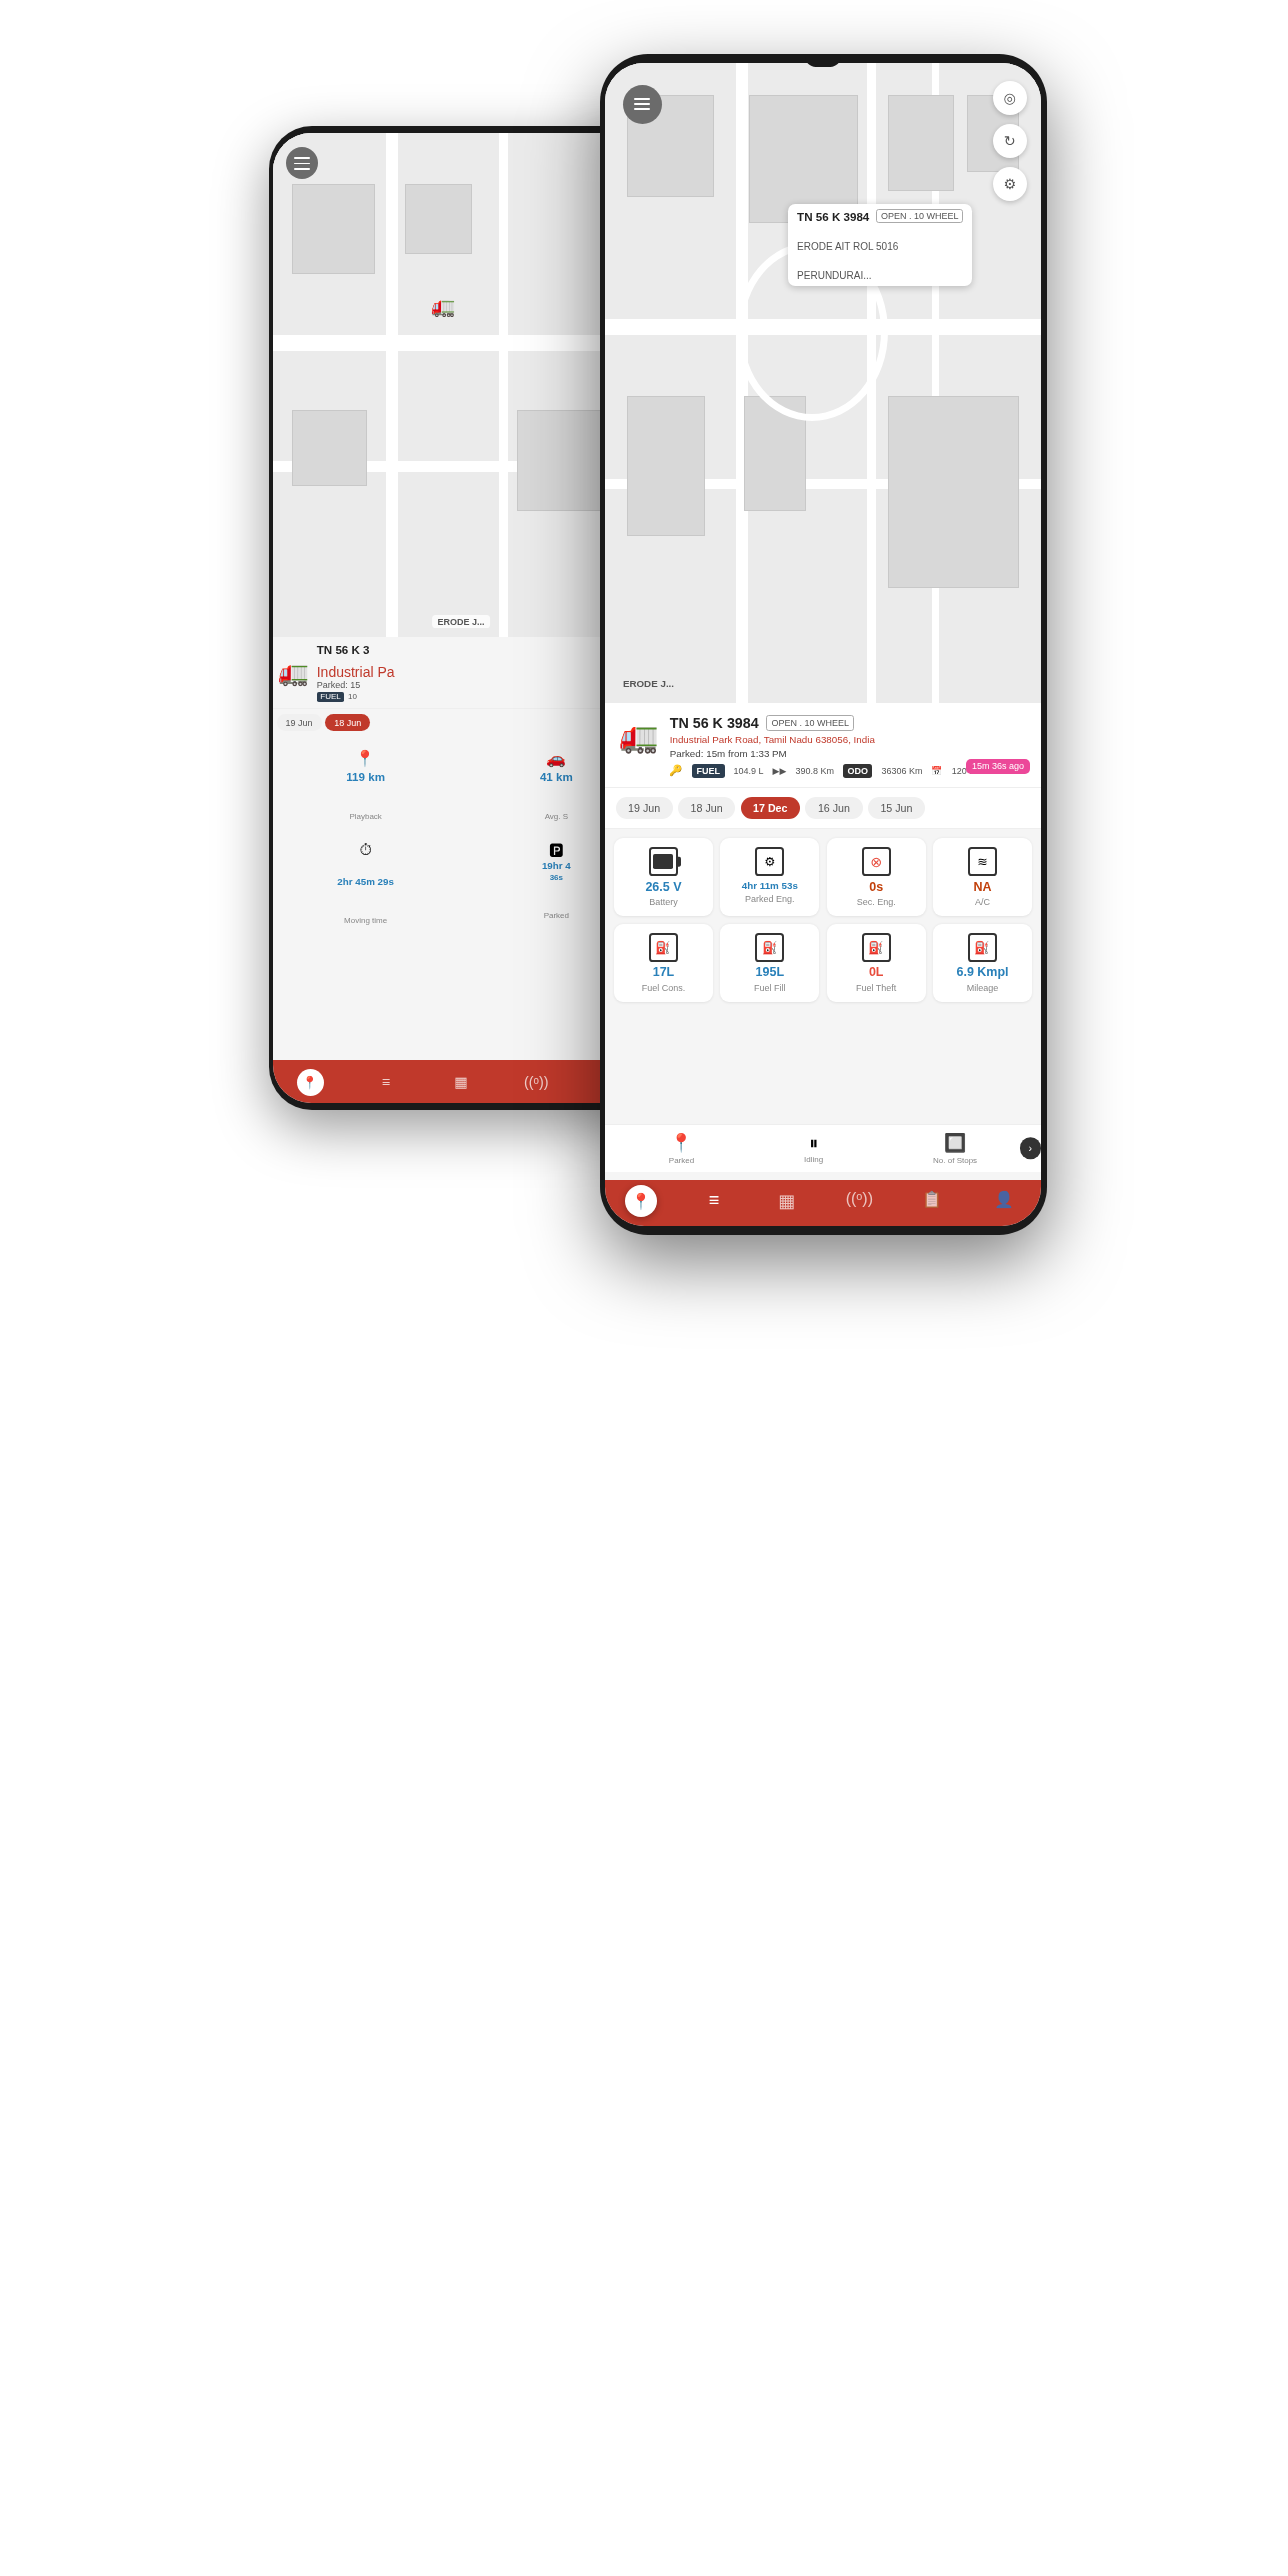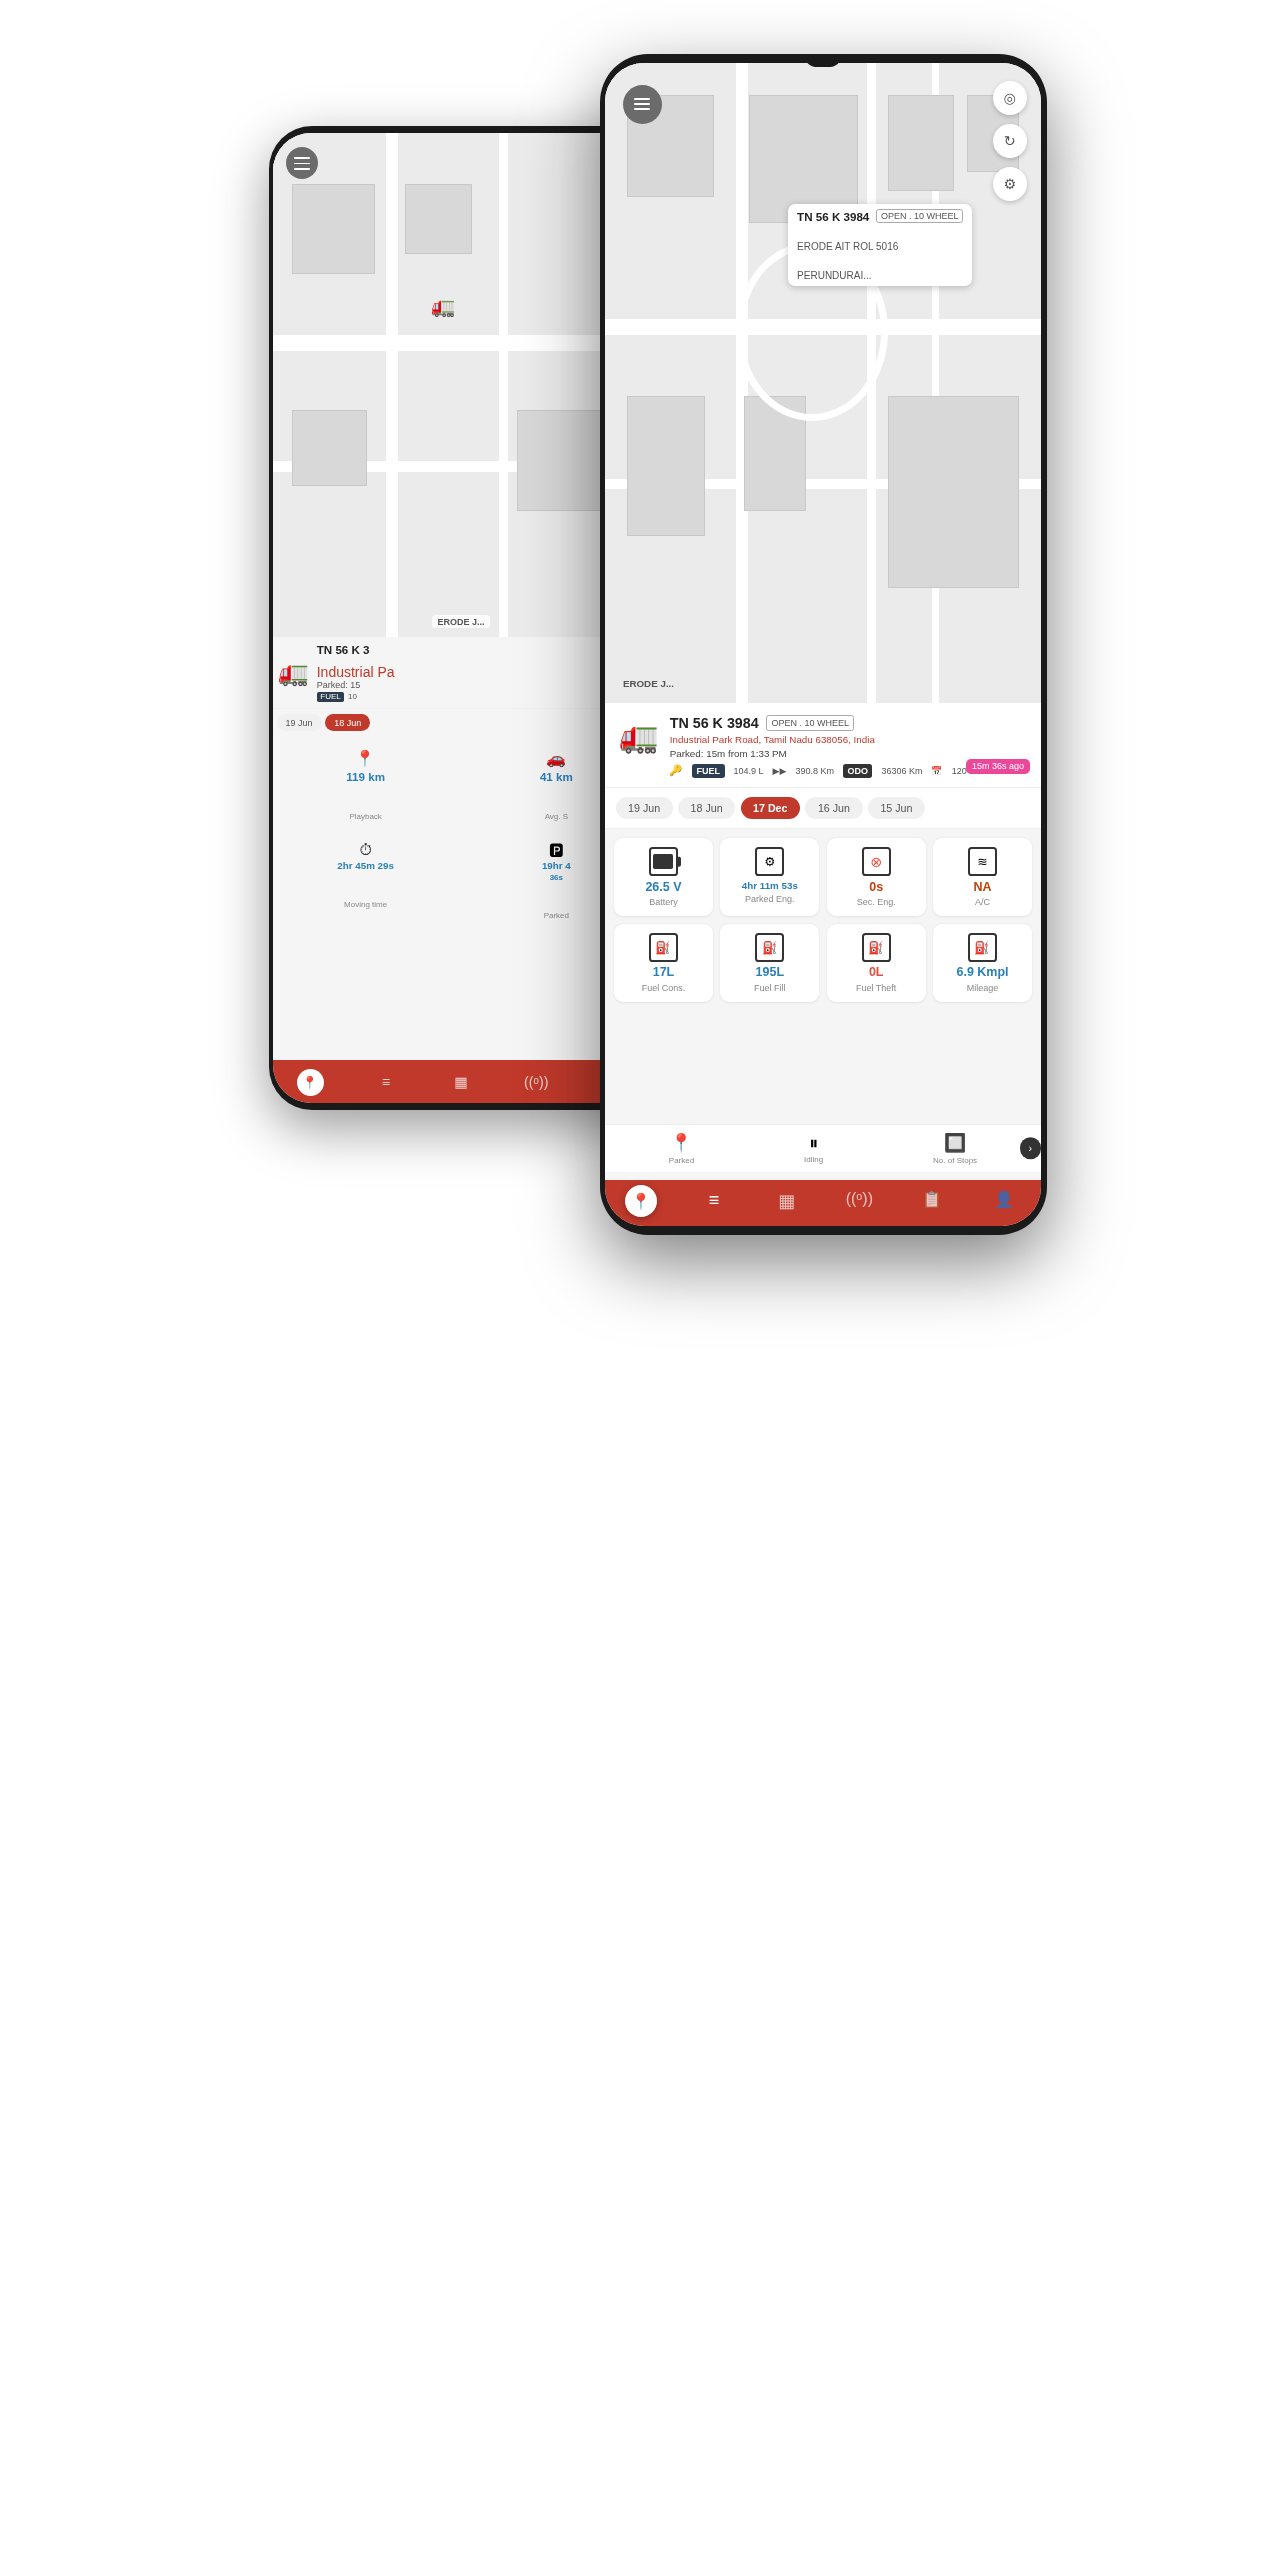--- a/index.html
+++ b/index.html
@@ -604,21 +604,21 @@
             <div class="back-stat-value" style="color:#2980b9;">119 km</div>
             <div class="back-stat-label">Playback</div>
           </div>
           <div class="back-stat-card">
             <div class="back-stat-icon">🚗</div>
             <div class="back-stat-value" style="color:#2980b9;">41 km</div>
             <div class="back-stat-label">Avg. S</div>
           </div>
           <div class="back-stat-card">
             <div class="back-stat-icon">⏱</div>
-            <div class="back-stat-value" style="color:#2980b9;font-size:9.8px;">2hr 45m 29s</div>
+            <div class="back-stat-value" style="color:#2980b9;font-size:9.8px;margin-top:16px;">2hr 45m 29s</div>
             <div class="back-stat-label">Moving time</div>
           </div>
           <div class="back-stat-card">
             <div class="back-stat-icon">🅿</div>
             <div class="back-stat-value" style="color:#2980b9;font-size:9.8px;">19hr 4</div>
             <div style="font-size:8px;color:#2980b9;font-weight:700;">36s</div>
             <div class="back-stat-label">Parked</div>
           </div>
         </div>
 

